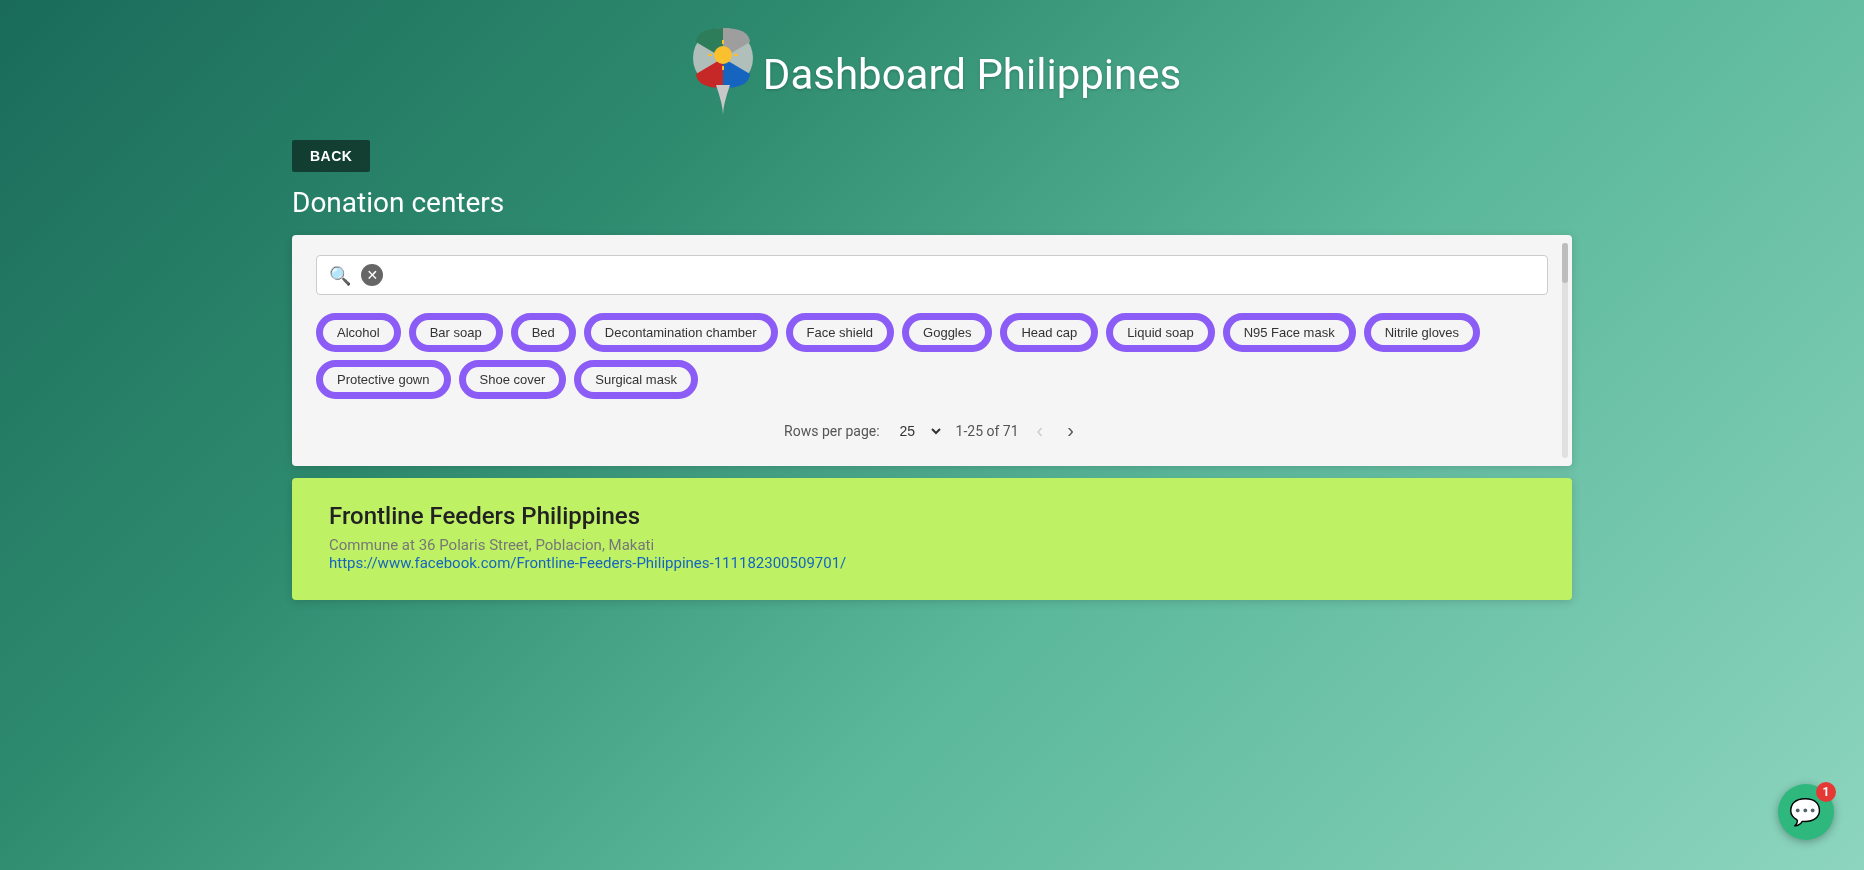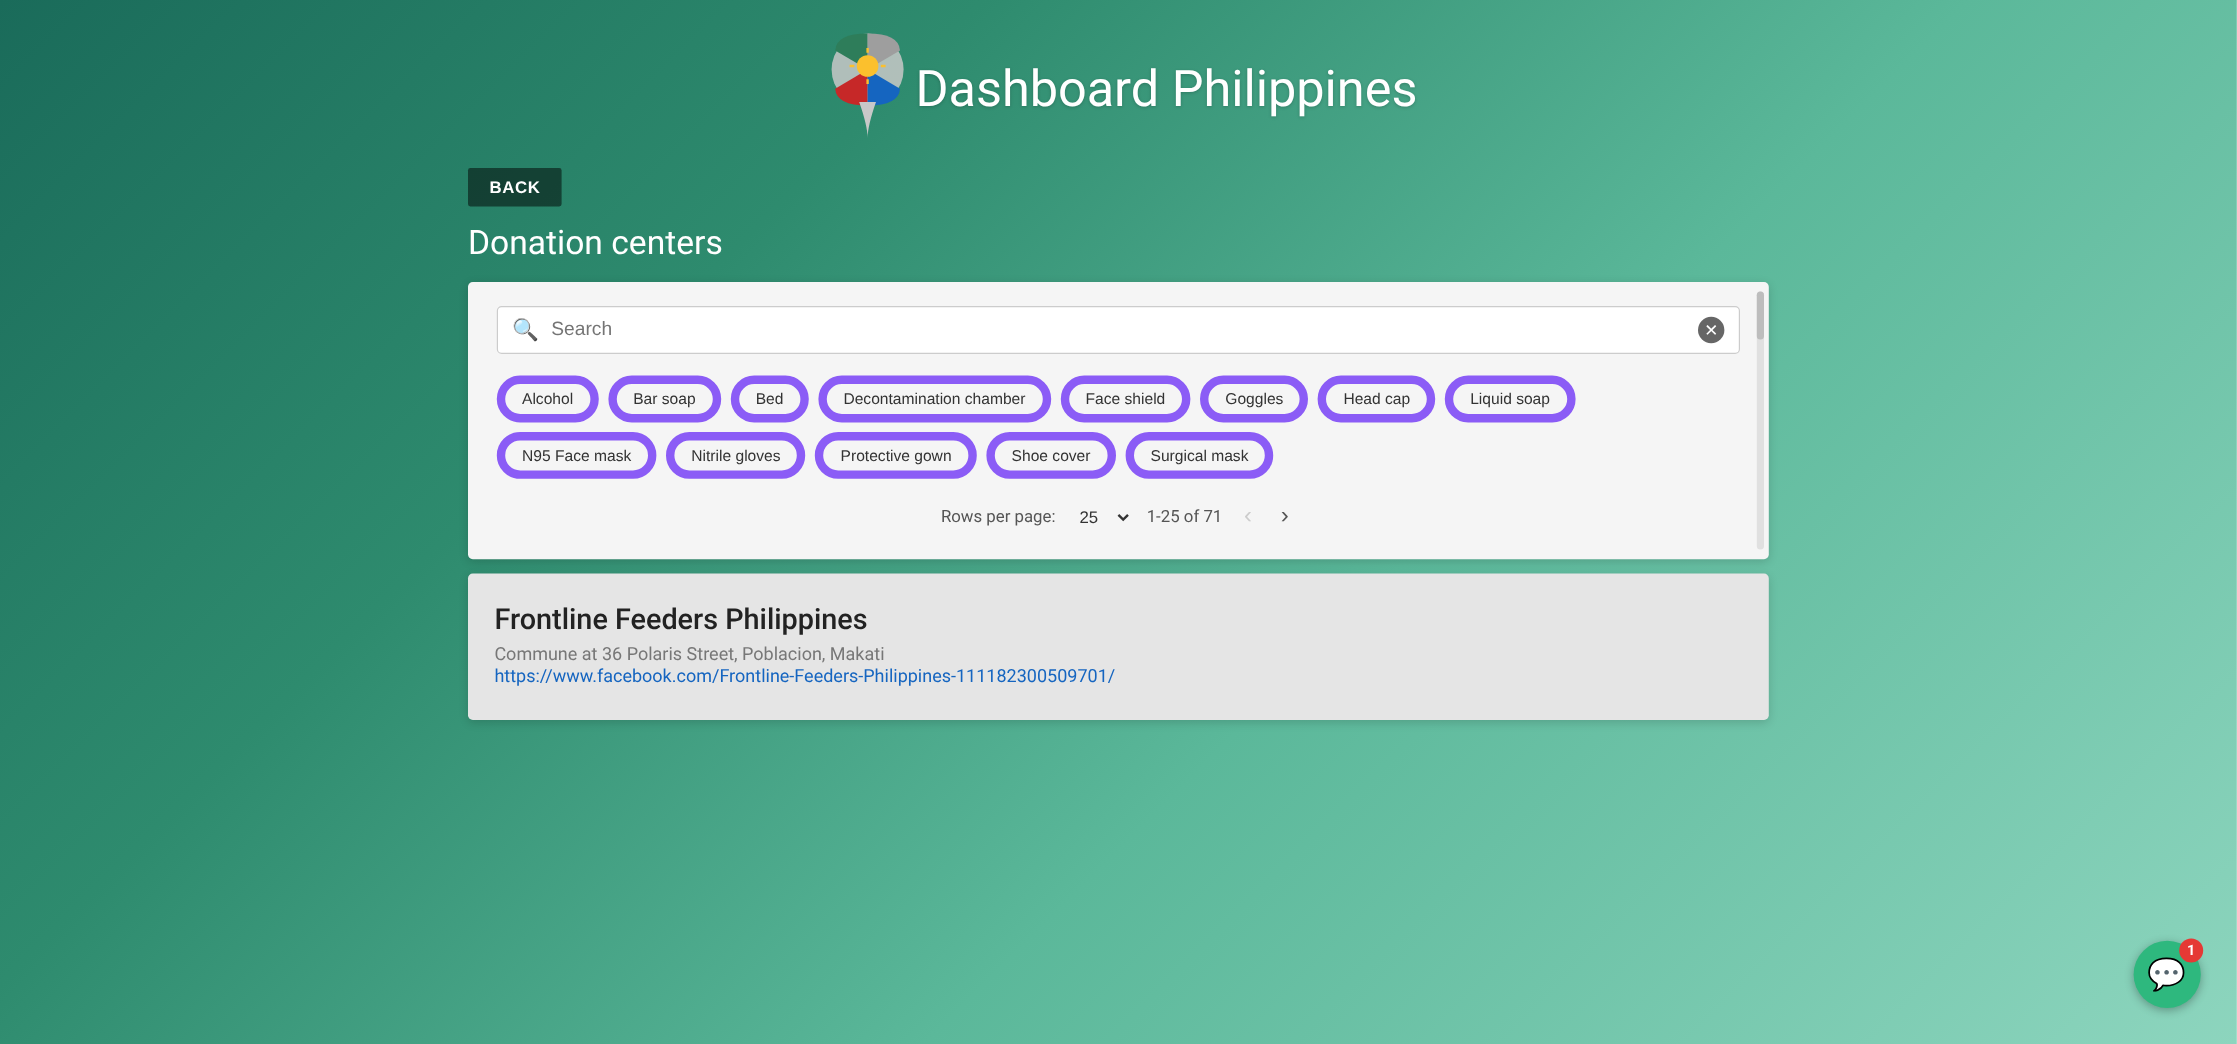--- a/index.html
+++ b/index.html
@@ -39,21 +39,21 @@
     .app-title {
       color: #ffffff;
       font-size: 42px;
       font-weight: 400;
       margin-top: 8px;
       text-shadow: 0 1px 3px rgba(0,0,0,0.2);
     }
 
     
     .content {
-      width: 1084px;
+      width: 1280px;
       display: flex;
       flex-direction: column;
     }
 
     
     .back-button {
       display: inline-block;
       background: rgba(0,0,0,0.5);
       color: #ffffff;
       border: none;
@@ -185,23 +185,23 @@
       justify-content: center;
     }
 
     .pagination-btn.disabled {
       color: #ccc;
       cursor: default;
     }
 
     
     .result-card {
-      background: #e5e5e5;
+      background: #bef264;
       border-radius: 4px;
-      padding: 24px 22px;
+      padding: 24px 37px;
       box-shadow: 0 2px 8px rgba(0,0,0,0.15);
     }
 
     .result-name {
       font-size: 24px;
       font-weight: 500;
       color: #222;
       margin-bottom: 6px;
     }
 
@@ -314,21 +314,20 @@
 <div class="content">
 
   <button class="back-button">BACK</button>
 
   <h2 class="page-title">Donation centers</h2>
 
   <div class="filter-card">
 
     <div class="search-bar">
       <span class="search-icon">🔍</span>
-      <input class="search-input" type="text" placeholder="Search" style="">
       <div class="search-clear">✕</div>
     </div>
 
     <div class="filter-chips">
       <button class="chip">Alcohol</button>
       <button class="chip">Bar soap</button>
       <button class="chip">Bed</button>
       <button class="chip">Decontamination chamber</button>
       <button class="chip">Face shield</button>
       <button class="chip">Goggles</button>

